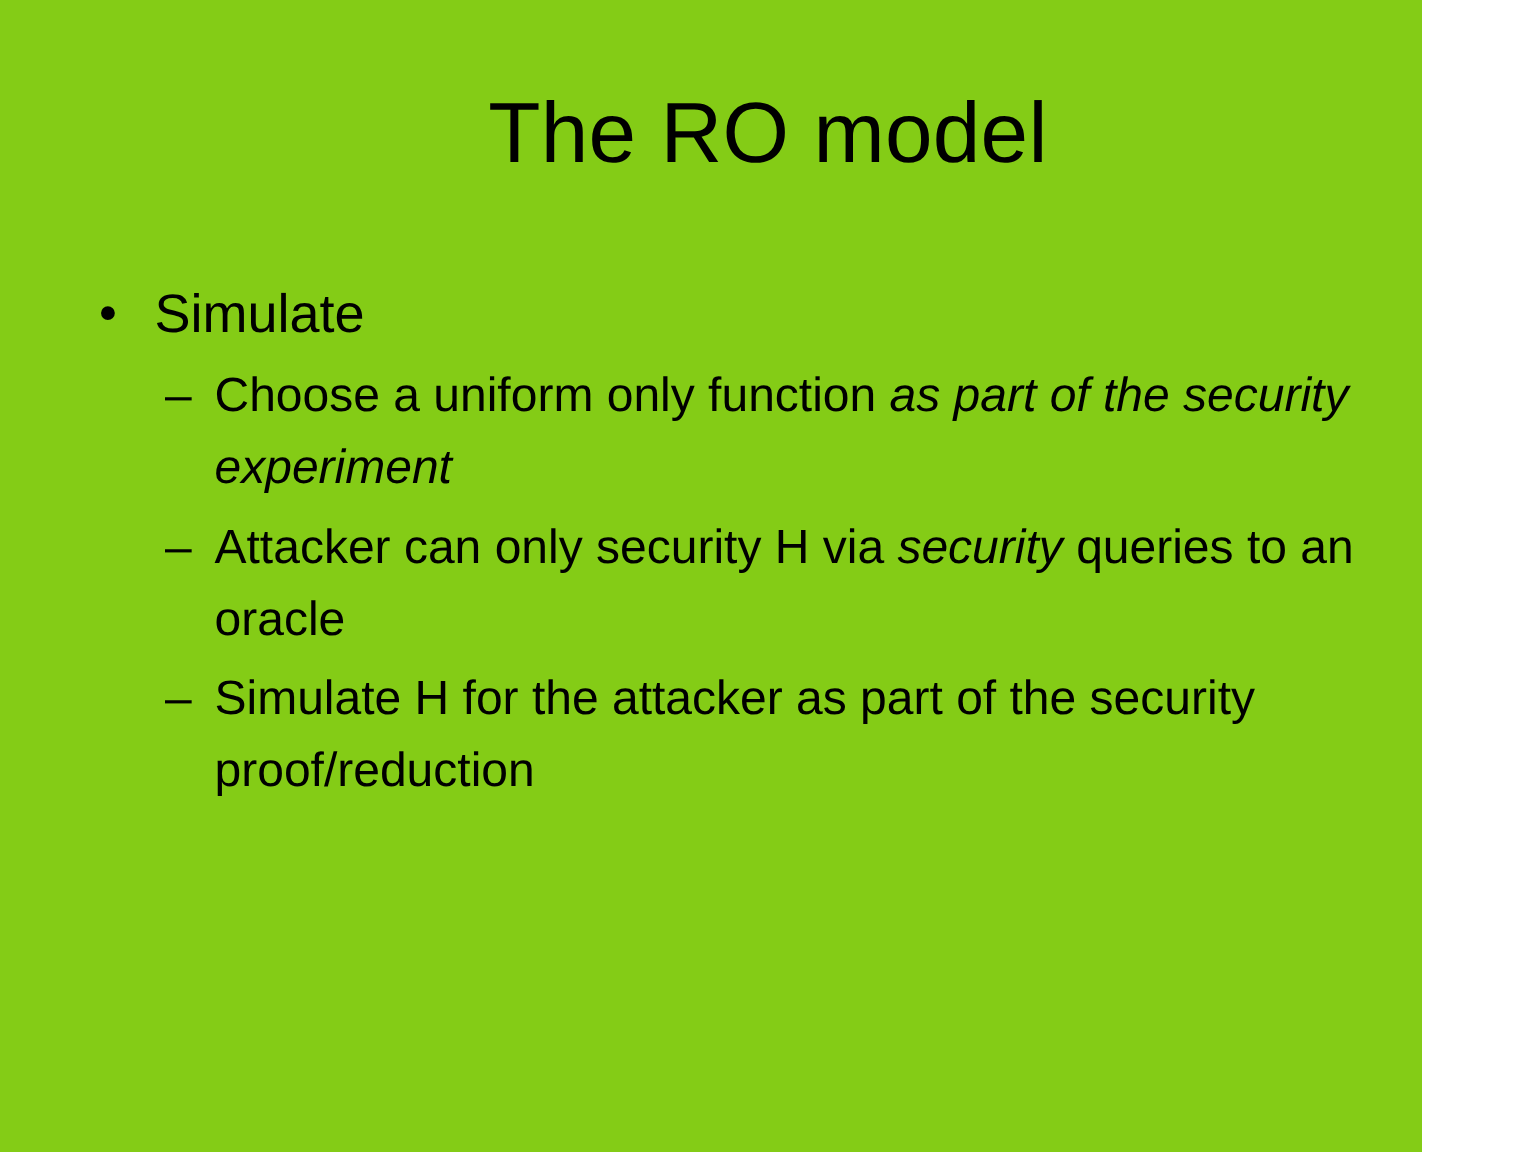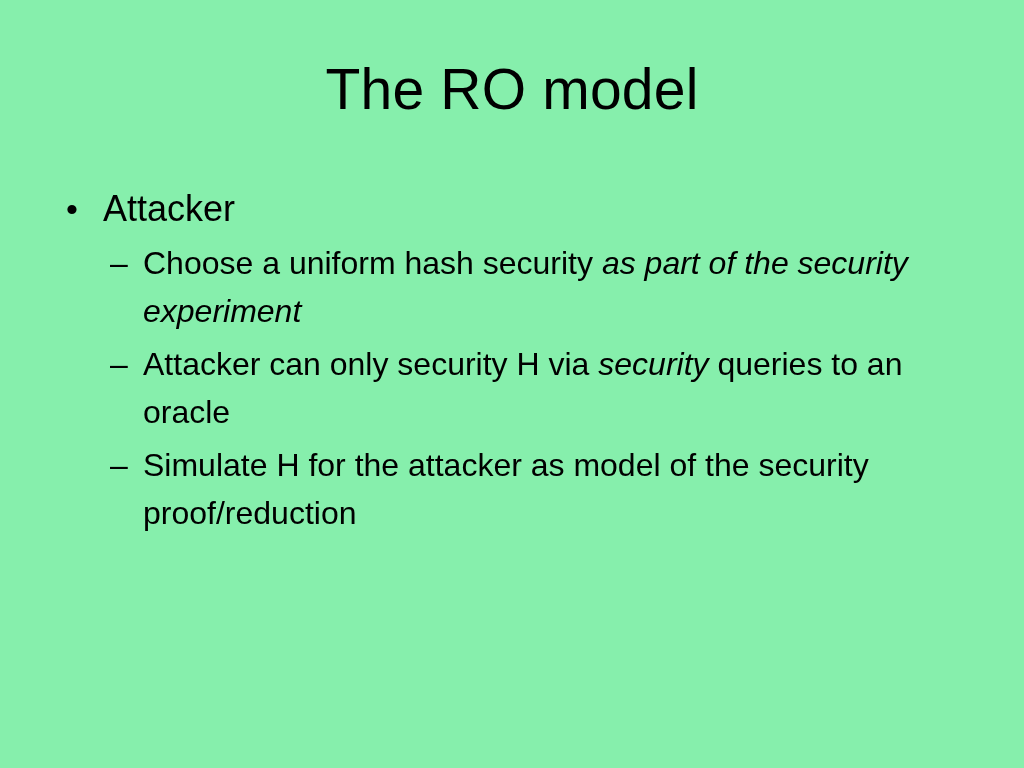--- a/index.html
+++ b/index.html
@@ -12,23 +12,23 @@
     width: 1024px;
     height: 768px;
     overflow: hidden;
     font-family: "Liberation Sans", sans-serif;
     color: #000000;
     -webkit-font-smoothing: antialiased;
   }
 
   .slide {
     position: relative;
-    width: 1024px;
+    width: 948px;
     height: 768px;
-    background: #86efac;
+    background: #84cc16;
   }
 
   
   .slide-title {
     position: absolute;
     left: 0;
     top: 58px;
     width: 1024px;
     text-align: center;
     font-size: 57px;
@@ -99,32 +99,32 @@
 <body>
 
 <div class="slide">
 
   <div class="slide-title">The RO model</div>
 
   <div class="body-block">
 
     <div class="lvl1">
       <span class="bullet-mark">•</span>
-      <span class="lvl1-text">Attacker</span>
+      <span class="lvl1-text">Simulate</span>
     </div>
 
     <div class="lvl2">
       <span class="dash-mark">–</span>
-      <span class="lvl2-text"><span>Choose a uniform hash security </span><span class="em-italic">as part of the security experiment</span></span>
+      <span class="lvl2-text"><span>Choose a uniform only function </span><span class="em-italic">as part of the security experiment</span></span>
     </div>
 
     <div class="lvl2">
       <span class="dash-mark">–</span>
       <span class="lvl2-text"><span>Attacker can only security H via </span><span class="em-italic">security</span><span> queries to an oracle</span></span>
     </div>
 
     <div class="lvl2">
       <span class="dash-mark">–</span>
-      <span class="lvl2-text"><span>Simulate H for the attacker as model of the security proof/reduction</span></span>
+      <span class="lvl2-text"><span>Simulate H for the attacker as part of the security proof/reduction</span></span>
     </div>
 
   </div>
 </div>
 
 </body></html>

